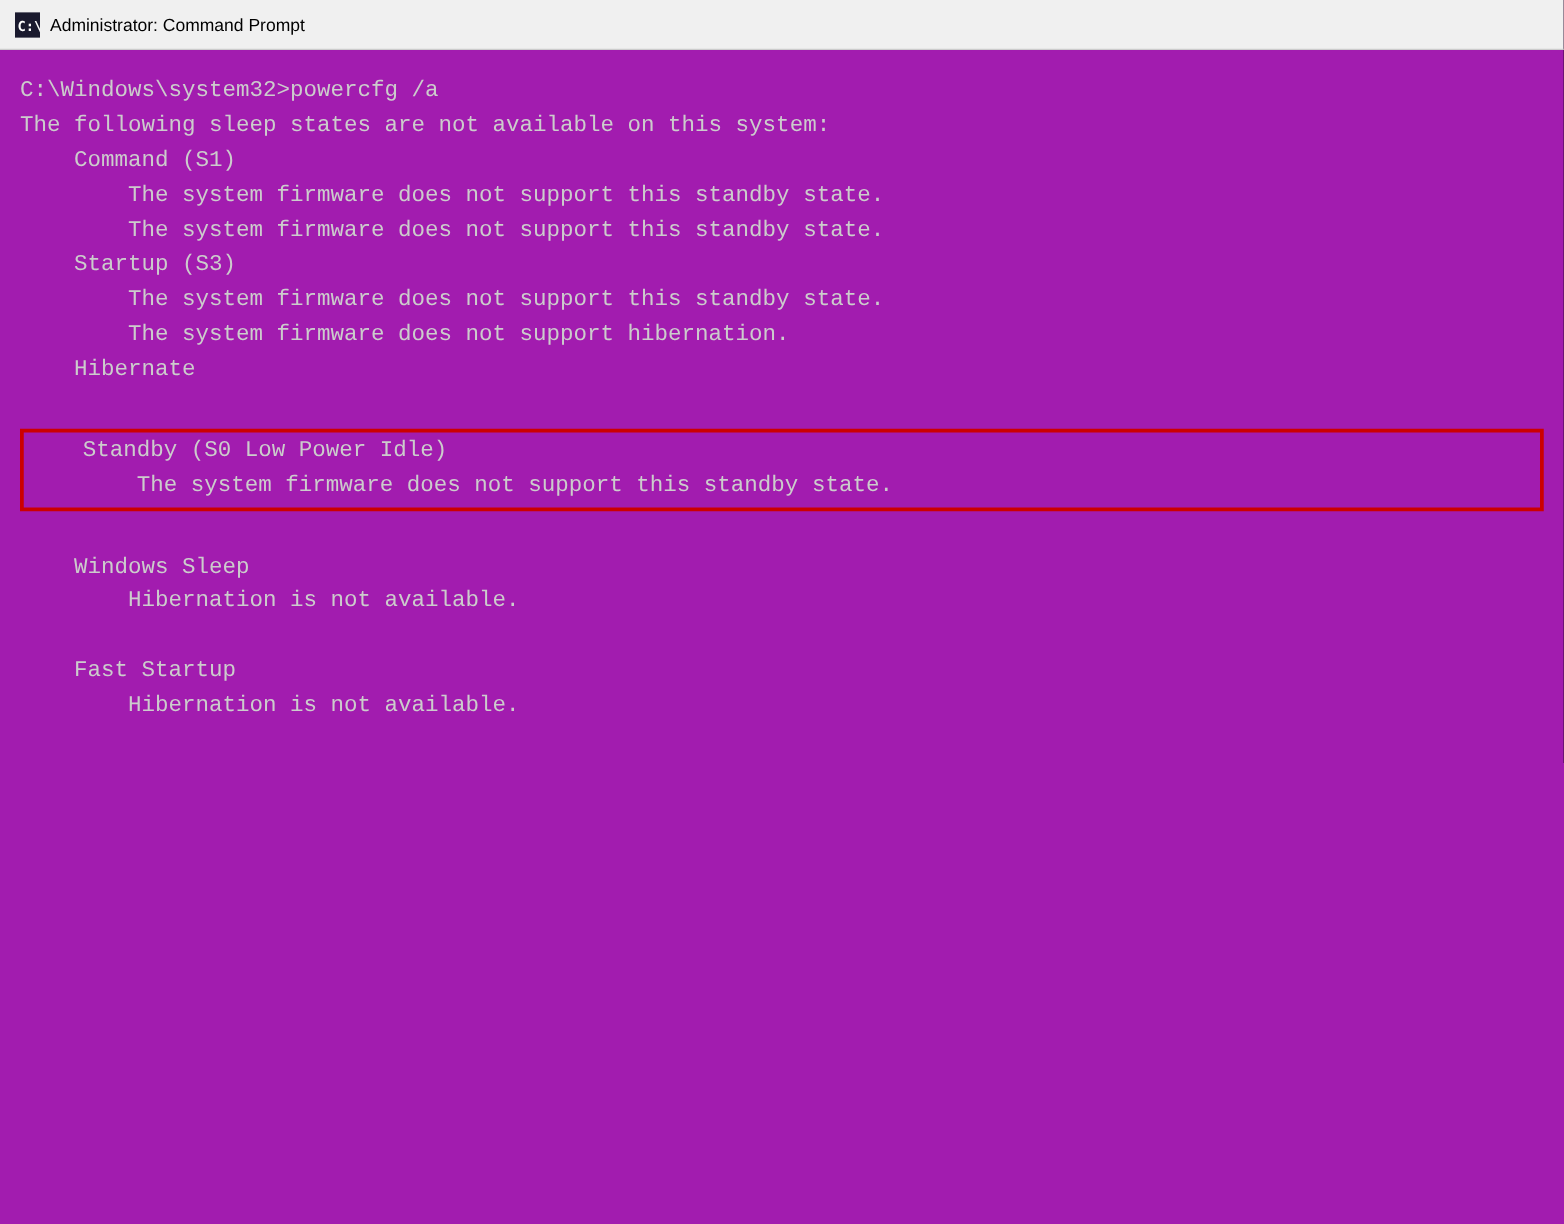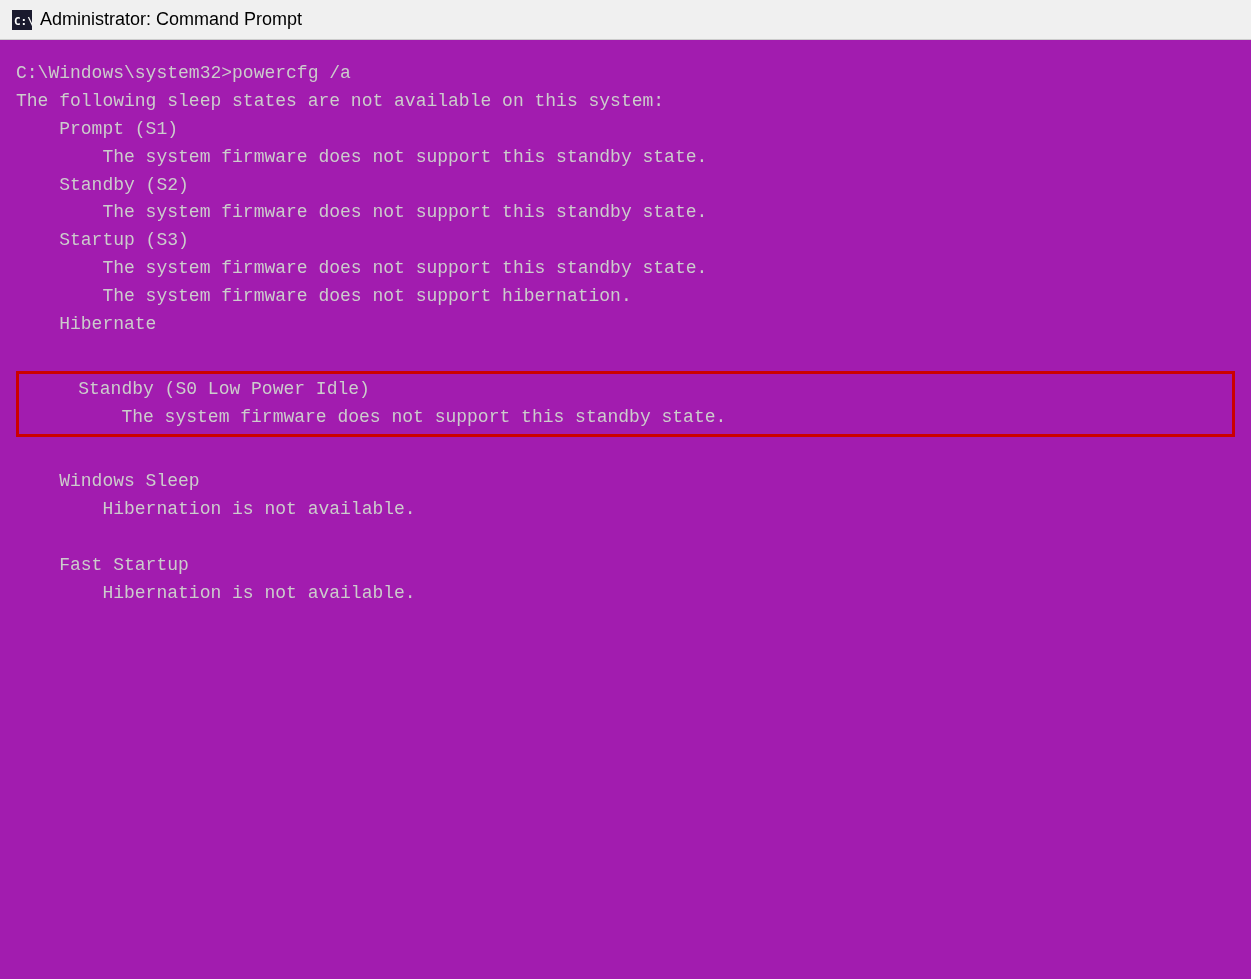--- a/index.html
+++ b/index.html
@@ -34,21 +34,21 @@
       justify-content: center;
       font-size: 14px;
       font-family: monospace;
       background: #1a1a2e;
       color: #fff;
       font-weight: bold;
     }
 
     .title-bar-text {
       font-family: 'Segoe UI', Arial, sans-serif;
-      font-size: 18px;
+      font-size: 14px;
       color: #000;
     }
 
     .terminal {
       background: #a21caf;
       padding: 20px 16px;
       height: calc(979px - 40px);
       overflow: hidden;
     }
 
@@ -61,45 +61,44 @@
 
     .highlighted-block {
       border: 3px solid #cc0000;
       display: inline-block;
       width: calc(100% - 0px);
       margin: 4px 0;
       padding: 2px 0;
     }
 
     .highlighted-block .terminal-line {
-      padding: 0 16px;
+      padding: 0 4px;
     }
   </style>
 </head>
 <body>
 
 <div class="title-bar">
   <div class="title-bar-icon">
     <svg width="20" height="20" viewBox="0 0 20 20">
       <rect width="20" height="20" fill="#1a1a2e"></rect>
       <text x="2" y="15" fill="white" font-size="11" font-family="monospace" font-weight="bold">C:\</text>
     </svg>
   </div>
   <span class="title-bar-text">Administrator: Command Prompt</span>
 </div>
 
 <div class="terminal">
 
   
   <div class="terminal-line">C:\Windows\system32&gt;powercfg /a</div>
   <div class="terminal-line">The following sleep states are not available on this system:</div>
-  <div class="terminal-line">    Prompt (S1)</div>
+  <div class="terminal-line">    Command (S1)</div>
   <div class="terminal-line">        The system firmware does not support this standby state.</div>
   <div class="terminal-line"></div>
-  <div class="terminal-line">    Standby (S2)</div>
   <div class="terminal-line">        The system firmware does not support this standby state.</div>
   <div class="terminal-line"></div>
   <div class="terminal-line">    Startup (S3)</div>
   <div class="terminal-line">        The system firmware does not support this standby state.</div>
   <div class="terminal-line"></div>
   <div class="terminal-line">        The system firmware does not support hibernation.</div>
   <div class="terminal-line">    Hibernate</div>
   <div class="terminal-line">&nbsp;</div>
 
   

